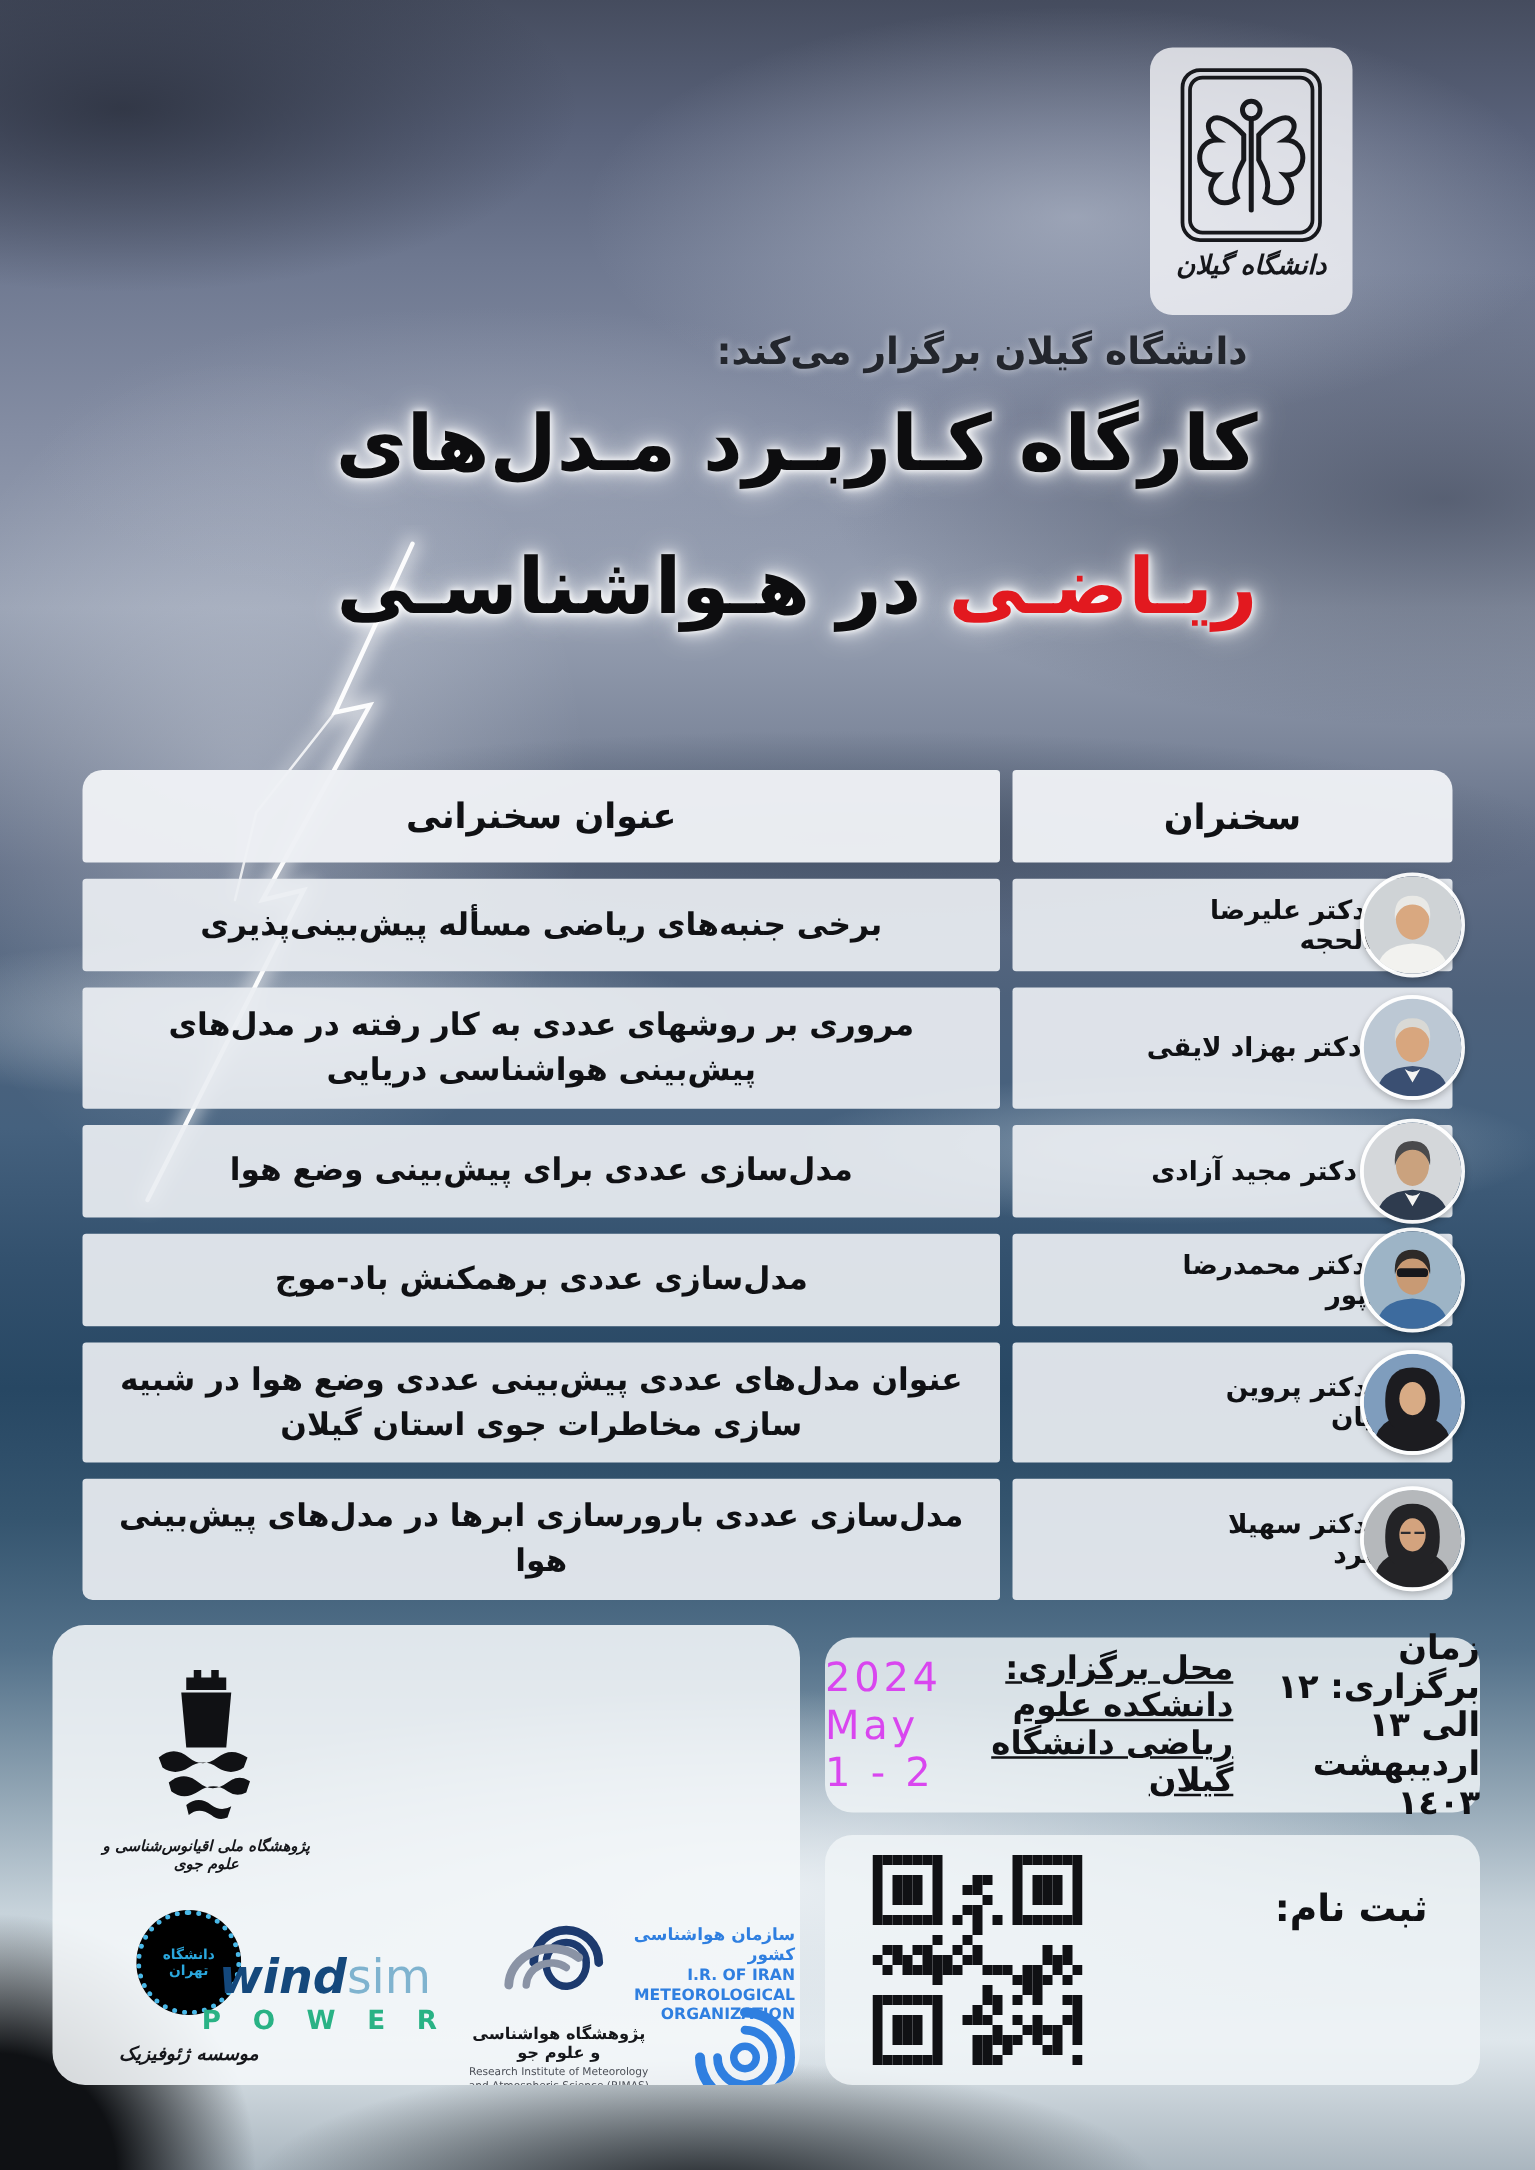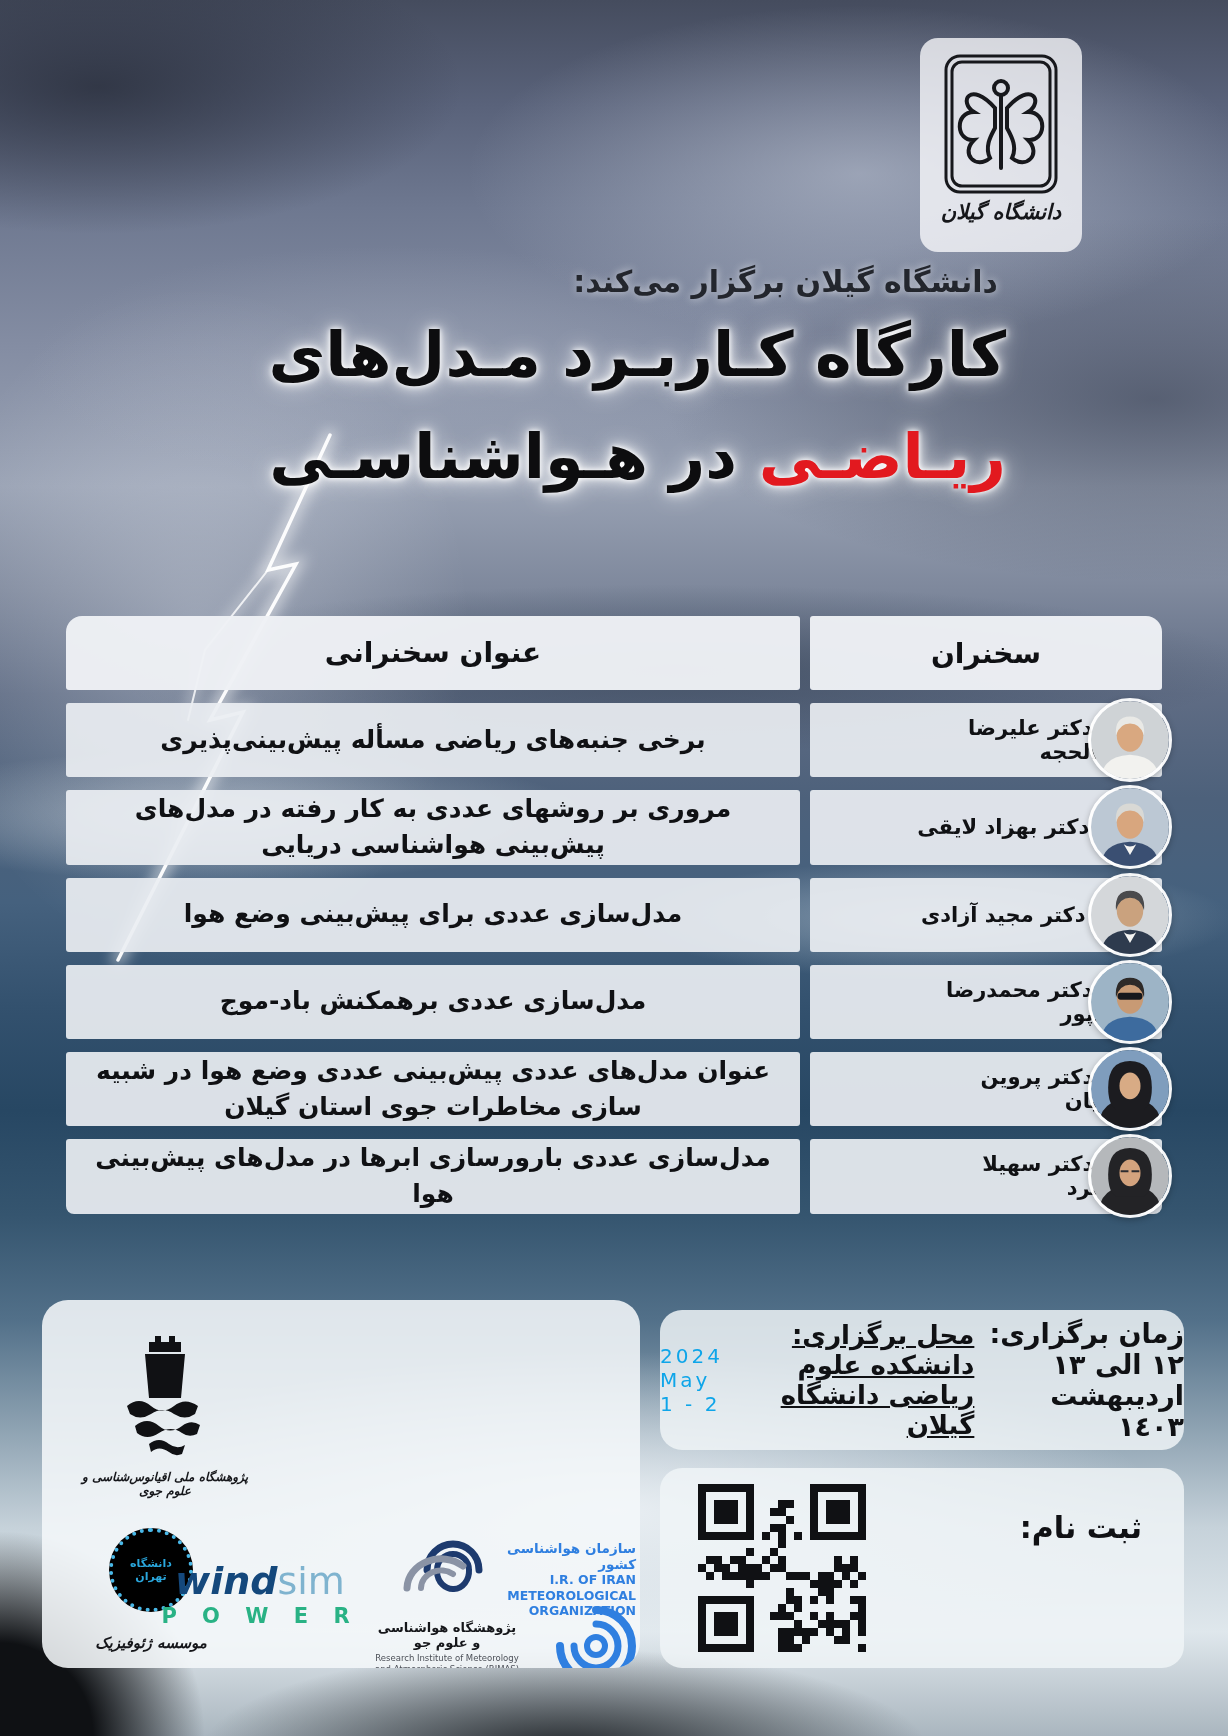--- a/index.html
+++ b/index.html
@@ -27,30 +27,30 @@
   .uog-badge{position:absolute;right:146px;top:38px;width:162px;height:214px;z-index:3;
     background:rgba(250,250,252,0.78);border-radius:18px;display:flex;flex-direction:column;
     align-items:center;justify-content:flex-start;padding-top:12px;}
   .uog-badge .caption{font-size:21px;font-weight:bold;font-style:italic;color:#15161a;margin-top:2px;}
   
   .kicker{position:absolute;right:230px;top:264px;z-index:3;font-size:30px;font-weight:bold;
     color:#23262d;text-shadow:0 0 8px rgba(255,255,255,0.65);}
   .title{position:absolute;right:222px;z-index:3;font-size:62px;font-weight:800;color:#0d0d0f;
     text-shadow:0 0 5px #fff,0 0 12px #fff,0 0 24px rgba(255,255,255,0.85);white-space:nowrap;}
   .title.l1{top:318px;}
-  .title.l2{top:420px;}
+  .title.l2{top:432px;}
   .title .red{color:#e2191f;}
   
   .table-wrap{position:absolute;left:66px;top:616px;width:1096px;z-index:3;
     display:flex;flex-direction:column;gap:13px;}
   .trow{display:flex;gap:10px;}
   .cell{background:rgba(234,238,242,0.92);border-radius:3px;display:flex;
     align-items:center;justify-content:center;min-height:74px;color:#101114;}
   .speaker-cell{flex:0 0 352px;position:relative;padding:8px 14px 8px 104px;font-size:21px;font-weight:bold;}
-  .title-cell{flex:1;padding:1px 26px;font-size:25px;font-weight:bold;text-align:center;line-height:1.45;}
+  .title-cell{flex:1;padding:12px 26px;font-size:25px;font-weight:bold;text-align:center;line-height:1.45;}
   .thead .cell{background:rgba(238,241,245,0.97);font-size:28px;min-height:74px;}
   .thead .speaker-cell{padding:8px 14px;border-radius:3px 3px 3px 3px;border-top-right-radius:16px;}
   .thead .title-cell{border-top-left-radius:16px;}
   .trow:last-child .title-cell{border-bottom-left-radius:8px;}
   .trow:last-child .speaker-cell{border-bottom-right-radius:8px;}
   .avatar{position:absolute;left:auto;right:-10px;top:50%;transform:translateY(-50%);
     width:84px;height:84px;border-radius:50%;overflow:hidden;border:3px solid rgba(255,255,255,0.95);
     box-shadow:0 2px 6px rgba(0,0,0,0.25);}
   .avatar svg{display:block;width:100%;height:100%;}
   .av1{--bg:#cfd3d6;--hair:#e9e9e6;--skin:#d9a880;--body:#f2f2ef;}
@@ -63,21 +63,21 @@
   .avatar .f-skin{fill:var(--skin);} .avatar .f-body{fill:var(--body);}
   .avatar .f-shirt{fill:#f4f4f2;}
   
   .logos-panel{position:absolute;left:42px;top:1300px;width:598px;height:368px;z-index:3;
     background:rgba(244,247,249,0.88);border-radius:26px;direction:ltr;overflow:hidden;}
   .info-box{position:absolute;left:660px;top:1310px;width:524px;height:140px;z-index:3;
     background:rgba(240,244,247,0.84);border-radius:22px;display:flex;flex-direction:row;
     align-items:center;justify-content:center;gap:7px;color:#101114;}
   .info-date{font-size:27px;font-weight:bold;}
   .info-venue{font-size:26px;font-weight:bold;text-decoration:underline;}
-  .info-en{direction:ltr;font-size:20px;letter-spacing:3px;color:#0ea5e9;}
+  .info-en{direction:ltr;font-size:32px;letter-spacing:3px;color:#d946ef;}
   .reg-box{position:absolute;left:660px;top:1468px;width:524px;height:200px;z-index:3;
     background:rgba(240,244,247,0.84);border-radius:22px;color:#101114;}
   .reg-label{position:absolute;right:42px;top:42px;font-size:30px;font-weight:bold;}
   .qr{position:absolute;left:38px;top:50%;transform:translateY(-50%);width:168px;height:168px;}
   .qr svg{display:block;} .qr rect{fill:#101114;}
   
   .inio{position:absolute;left:38px;top:32px;width:170px;text-align:center;}
   .inio .cap{font-size:12px;font-weight:bold;font-style:italic;color:#15161a;margin-top:6px;direction:rtl;}
   .utg{position:absolute;left:24px;top:228px;width:170px;text-align:center;}
   .utg .circle{width:84px;height:84px;margin:0 auto;border-radius:50%;background:#000000;

